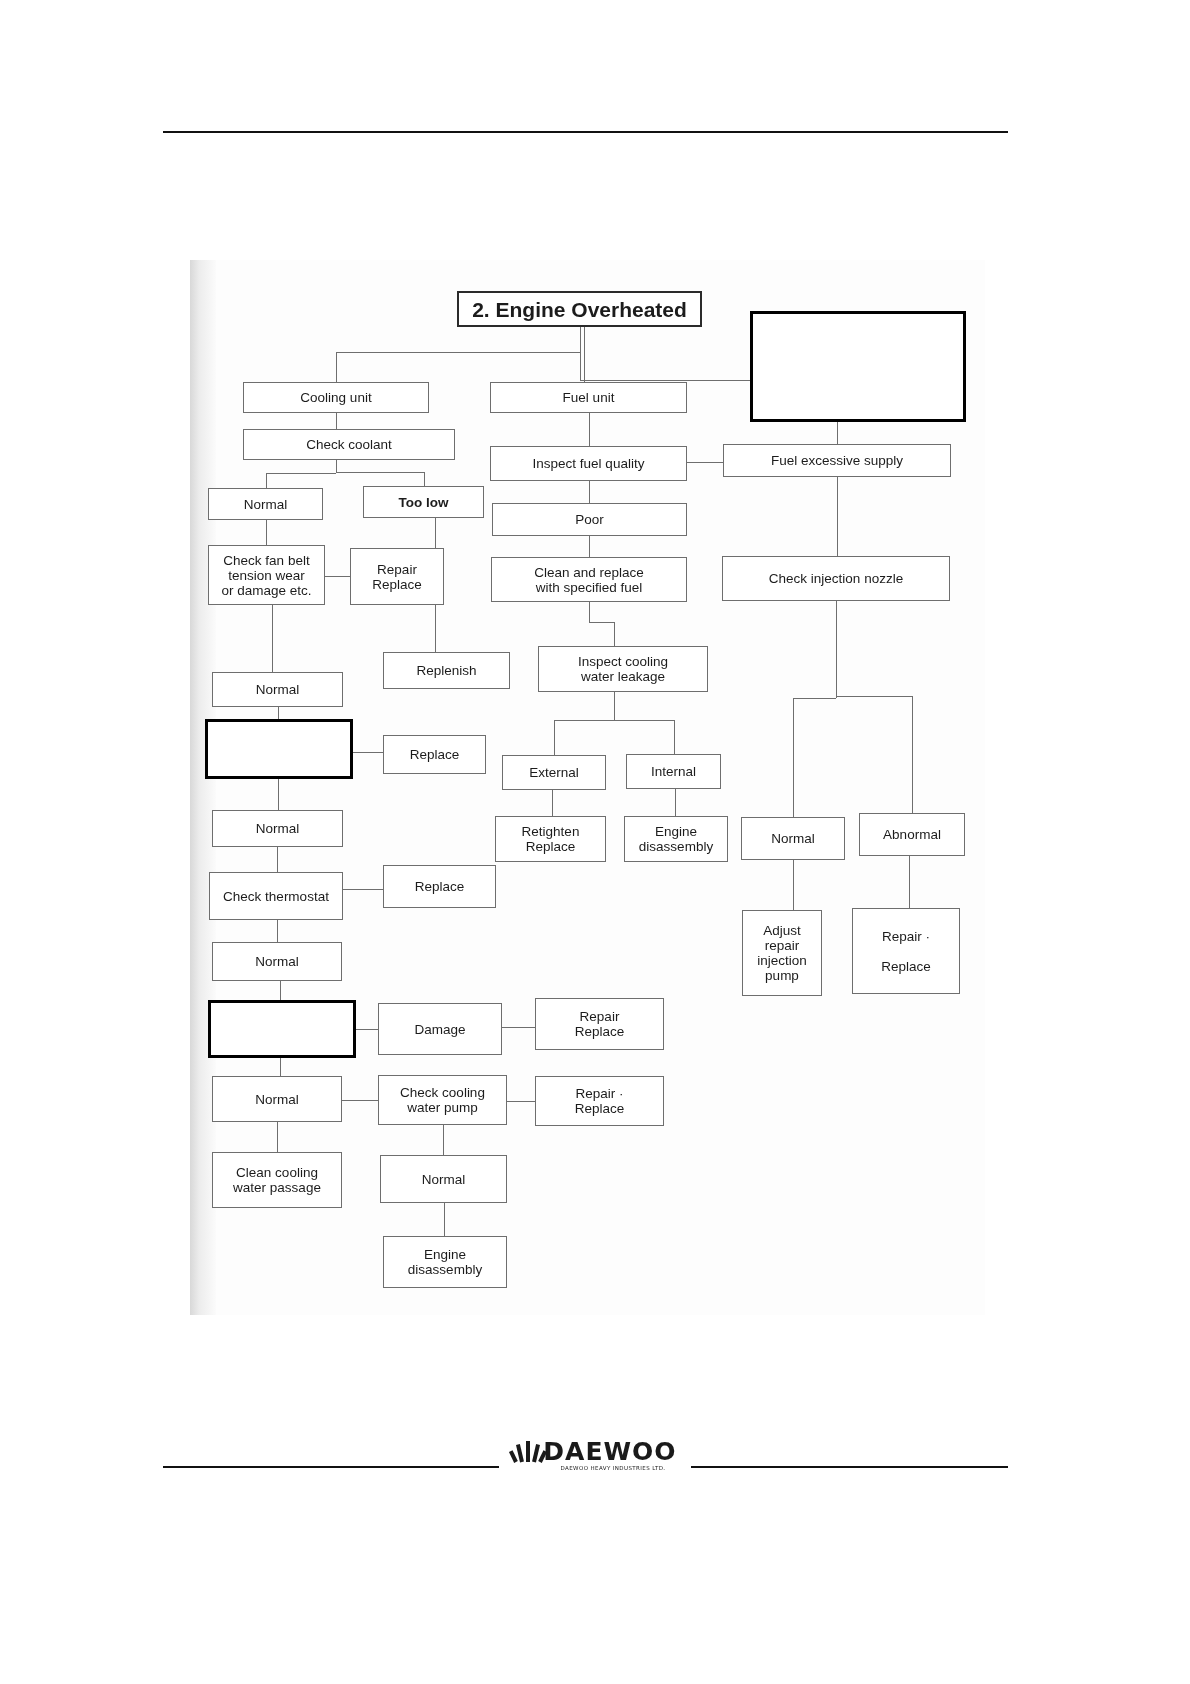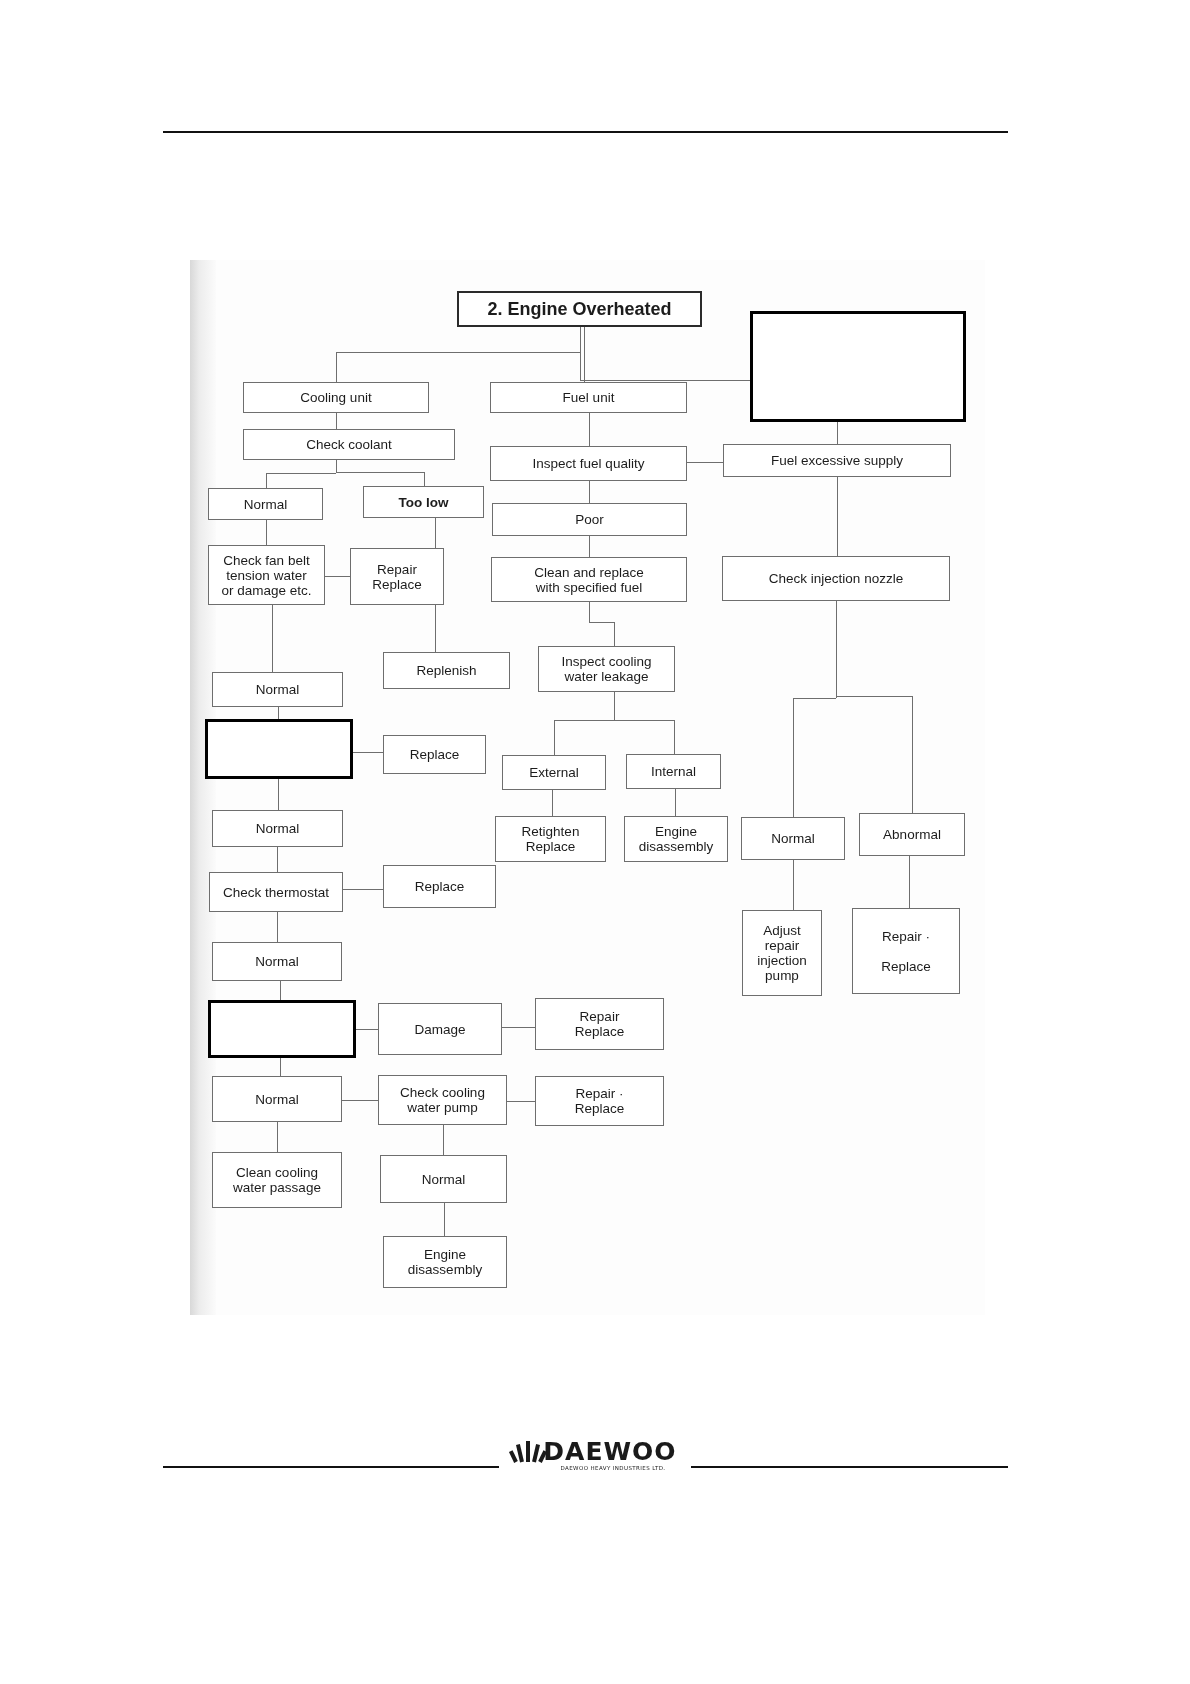--- a/index.html
+++ b/index.html
@@ -109,21 +109,21 @@
     display: flex;
     align-items: center;
     justify-content: center;
     text-align: center;
     white-space: pre-line;
     z-index: 2;
   }
   .node.strong {
     border: 2px solid #2b2b2b;
     font-weight: bold;
-    font-size: 18px;
+    font-size: 21px;
   }
   .node.redacted {
     border: 3px solid #000000;
     background: #ffffff;
   }
 
   .edge {
     position: absolute;
     background: #6e6e6e;
     z-index: 1;
@@ -199,43 +199,43 @@
     <div class="node" style="left: 53px; top: 122px; width: 186px; height: 31px;">Cooling unit</div>
     <div class="node" style="left: 300px; top: 122px; width: 197px; height: 31px;">Fuel unit</div>
     <div class="node redacted" style="left: 560px; top: 51px; width: 216px; height: 111px;"></div>
     <div class="node" style="left: 53px; top: 169px; width: 212px; height: 31px;">Check coolant</div>
     <div class="node" style="left: 300px; top: 186px; width: 197px; height: 35px;">Inspect fuel quality</div>
     <div class="node" style="left: 533px; top: 184px; width: 228px; height: 33px;">Fuel excessive supply</div>
     <div class="node" style="left: 18px; top: 228px; width: 115px; height: 32px;">Normal</div>
     <div class="node" style="left: 173px; top: 226px; width: 121px; height: 32px; font-weight: bold;">Too low</div>
     <div class="node" style="left: 302px; top: 243px; width: 195px; height: 33px;">Poor</div>
     <div class="node" style="left: 18px; top: 285px; width: 117px; height: 60px;">Check fan belt
-tension water
+tension wear
 or damage etc.</div>
     <div class="node" style="left: 160px; top: 288px; width: 94px; height: 57px;">Repair
 Replace</div>
     <div class="node" style="left: 532px; top: 296px; width: 228px; height: 45px;">Check injection nozzle</div>
     <div class="node" style="left: 301px; top: 297px; width: 196px; height: 45px;">Clean and replace
 with specified fuel</div>
     <div class="node" style="left: 193px; top: 392px; width: 127px; height: 37px;">Replenish</div>
-    <div class="node" style="left: 348px; top: 386px; width: 137px; height: 46px;">Inspect cooling
+    <div class="node" style="left: 348px; top: 386px; width: 170px; height: 46px;">Inspect cooling
 water leakage</div>
     <div class="node" style="left: 22px; top: 412px; width: 131px; height: 35px;">Normal</div>
     <div class="node redacted" style="left: 15px; top: 459px; width: 148px; height: 60px;"></div>
     <div class="node" style="left: 193px; top: 475px; width: 103px; height: 39px;">Replace</div>
     <div class="node" style="left: 312px; top: 495px; width: 104px; height: 35px;">External</div>
     <div class="node" style="left: 436px; top: 494px; width: 95px; height: 35px;">Internal</div>
     <div class="node" style="left: 22px; top: 550px; width: 131px; height: 37px;">Normal</div>
     <div class="node" style="left: 305px; top: 556px; width: 111px; height: 46px;">Retighten
 Replace</div>
     <div class="node" style="left: 434px; top: 556px; width: 104px; height: 46px;">Engine
 disassembly</div>
     <div class="node" style="left: 551px; top: 557px; width: 104px; height: 43px;">Normal</div>
     <div class="node" style="left: 669px; top: 553px; width: 106px; height: 43px;">Abnormal</div>
-    <div class="node" style="left: 19px; top: 612px; width: 134px; height: 40px;">Check thermostat</div>
+    <div class="node" style="left: 19px; top: 612px; width: 134px; height: 48px;">Check thermostat</div>
     <div class="node" style="left: 193px; top: 605px; width: 113px; height: 43px;">Replace</div>
     <div class="node" style="left: 552px; top: 650px; width: 80px; height: 86px;">Adjust
 repair
 injection
 pump</div>
     <div class="node" style="left: 662px; top: 648px; width: 108px; height: 86px;">Repair ·
 
 Replace</div>
     <div class="node" style="left: 22px; top: 682px; width: 130px; height: 39px;">Normal</div>
     <div class="node redacted" style="left: 18px; top: 740px; width: 148px; height: 58px;"></div>

